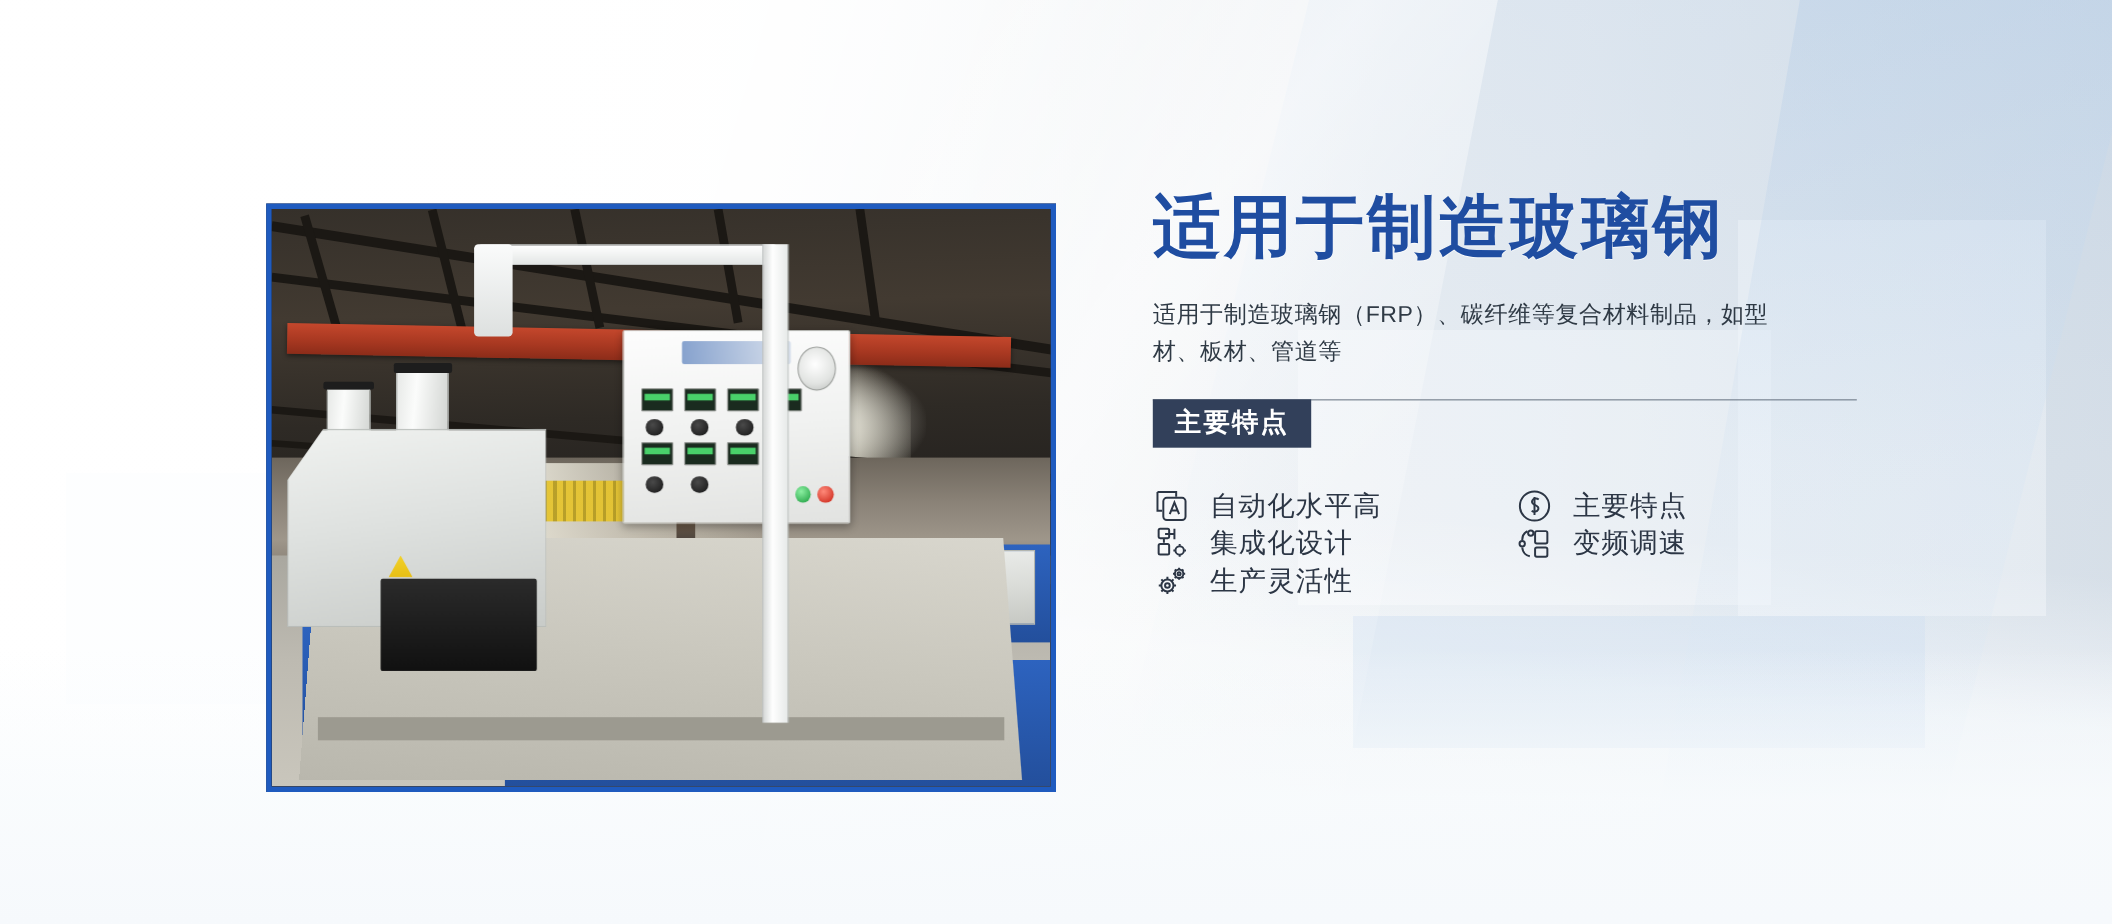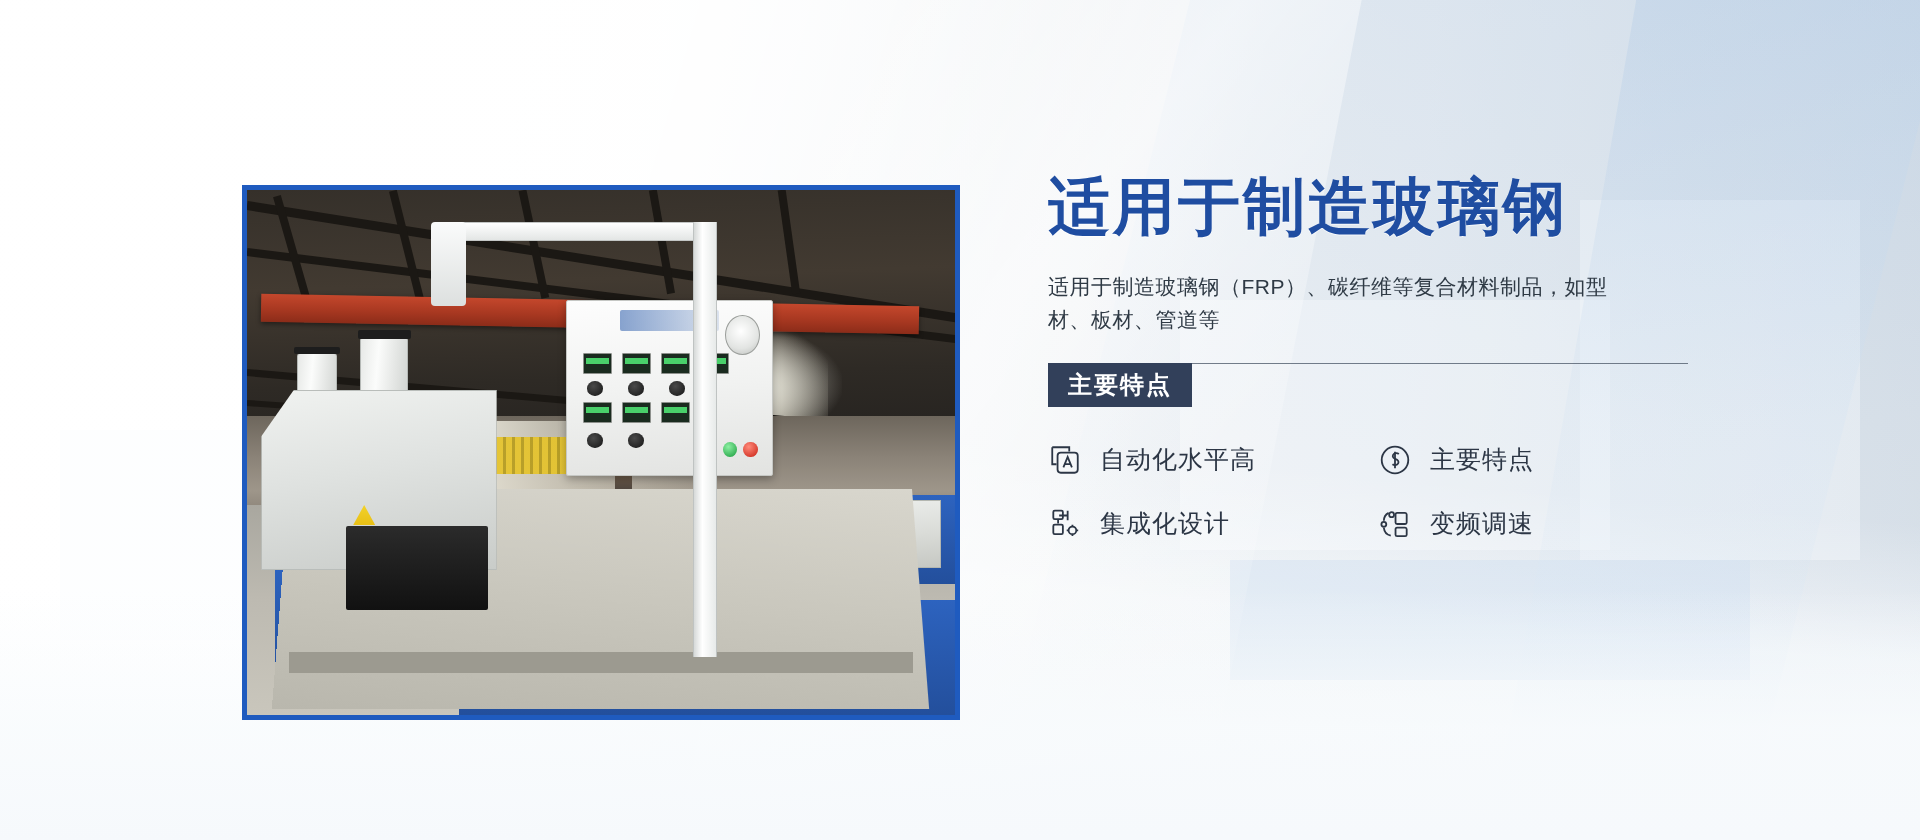--- a/index.html
+++ b/index.html
@@ -148,21 +148,21 @@
   }
 
   .divider-row{position:relative;margin-top:26px;height:46px;}
   .divider{position:absolute;left:0;top:0;width:640px;height:1px;background:#5b6675;opacity:.85;}
   .badge{
     position:absolute;left:0;top:0;display:inline-block;
     background:#32405a;color:#ffffff;font-size:24px;font-weight:bold;
     letter-spacing:2px;padding:10px 20px;line-height:1;text-align:right;
   }
 
-  .features{margin-top:34px;display:grid;grid-template-columns:330px 330px;row-gap:30px;}
+  .features{margin-top:34px;display:grid;grid-template-columns:330px 330px;}
   .feature{display:flex;align-items:center;gap:18px;}
   .feature .ic{width:34px;height:34px;flex:0 0 34px;display:block;color:#2c3645;}
   .feature .ic svg{width:34px;height:34px;display:block;}
   .feature .lbl{font-size:25px;color:#2c3645;letter-spacing:1px;white-space:nowrap;}
 </style>
 </head>
 <body>
 
 <div class="banner">
 
@@ -334,17 +334,30 @@
             <path d="M5.5 19.5A8.5 8.5 0 0 0 12 27"></path>
             <circle cx="5.5" cy="16.3" r="2.3"></circle>
             <circle cx="12.8" cy="7.2" r="2.3"></circle>
             <rect x="16.5" y="5.5" width="10.5" height="10.5" rx="1.5"></rect>
             <rect x="16.5" y="19.5" width="10.5" height="8" rx="1.5"></rect>
           </svg>
         </span>
         <span class="lbl">变频调速</span>
       </div>
 
+      <div class="feature">
+        <span class="ic">
+          <svg viewBox="0 0 32 32" fill="none" stroke="currentColor" stroke-width="1.7">
+            <circle cx="12.5" cy="20" r="5.2"></circle>
+            <circle cx="12.5" cy="20" r="2"></circle>
+            <path d="M12.5 12.6v2.2M12.5 25.2v2.2M5.1 20h2.2M17.7 20h2.2M7.3 14.8l1.6 1.6M16.1 23.6l1.6 1.6M17.7 14.8l-1.6 1.6M8.9 23.6l-1.6 1.6"></path>
+            <circle cx="22.5" cy="10" r="3.6"></circle>
+            <circle cx="22.5" cy="10" r="1.3"></circle>
+            <path d="M22.5 4.8v1.6M22.5 13.6v1.6M17.3 10h1.6M26.1 10h1.6M18.8 6.3l1.1 1.1M25.1 12.6l1.1 1.1M26.2 6.3l-1.1 1.1M19.9 12.6l-1.1 1.1"></path>
+          </svg>
+        </span>
+        <span class="lbl">生产灵活性</span>
+      </div>
 
 
     </div>
   </div>
 </div>
 
 </body></html>

